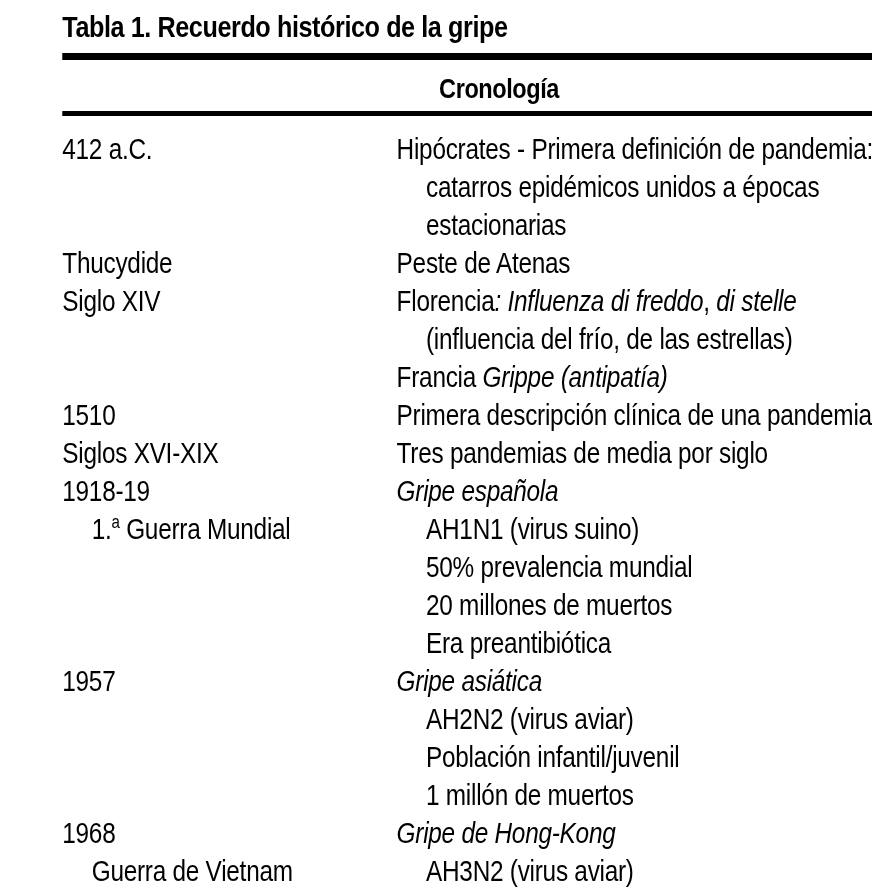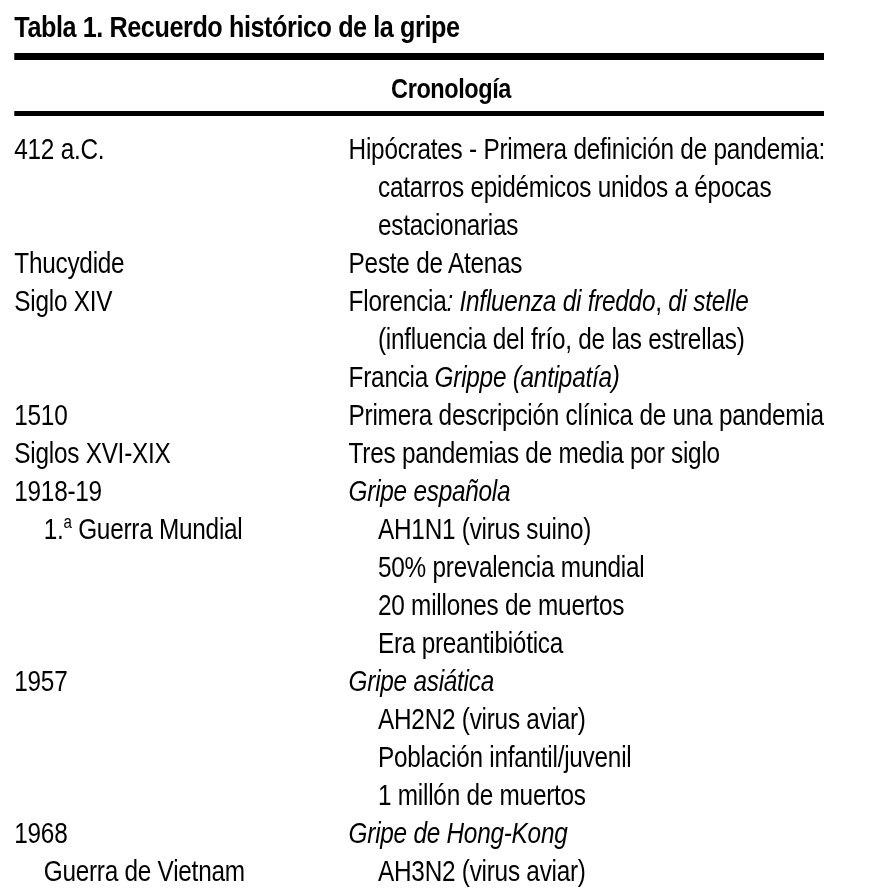--- a/index.html
+++ b/index.html
@@ -8,20 +8,21 @@
     background: #ffffff;
     color: #000000;
     font-family: "Liberation Sans", "DejaVu Sans", sans-serif;
   }
   .viewport {
     width: 824px;
     height: 894px;
     overflow: hidden;
     background: #ffffff;
     position: relative;
+    margin-left: 48px;
   }
   
   .page {
     width: 1063px;
     transform: scaleX(0.84);
     transform-origin: 0 0;
     padding-left: 17px;
     box-sizing: border-box;
   }
   .title {

